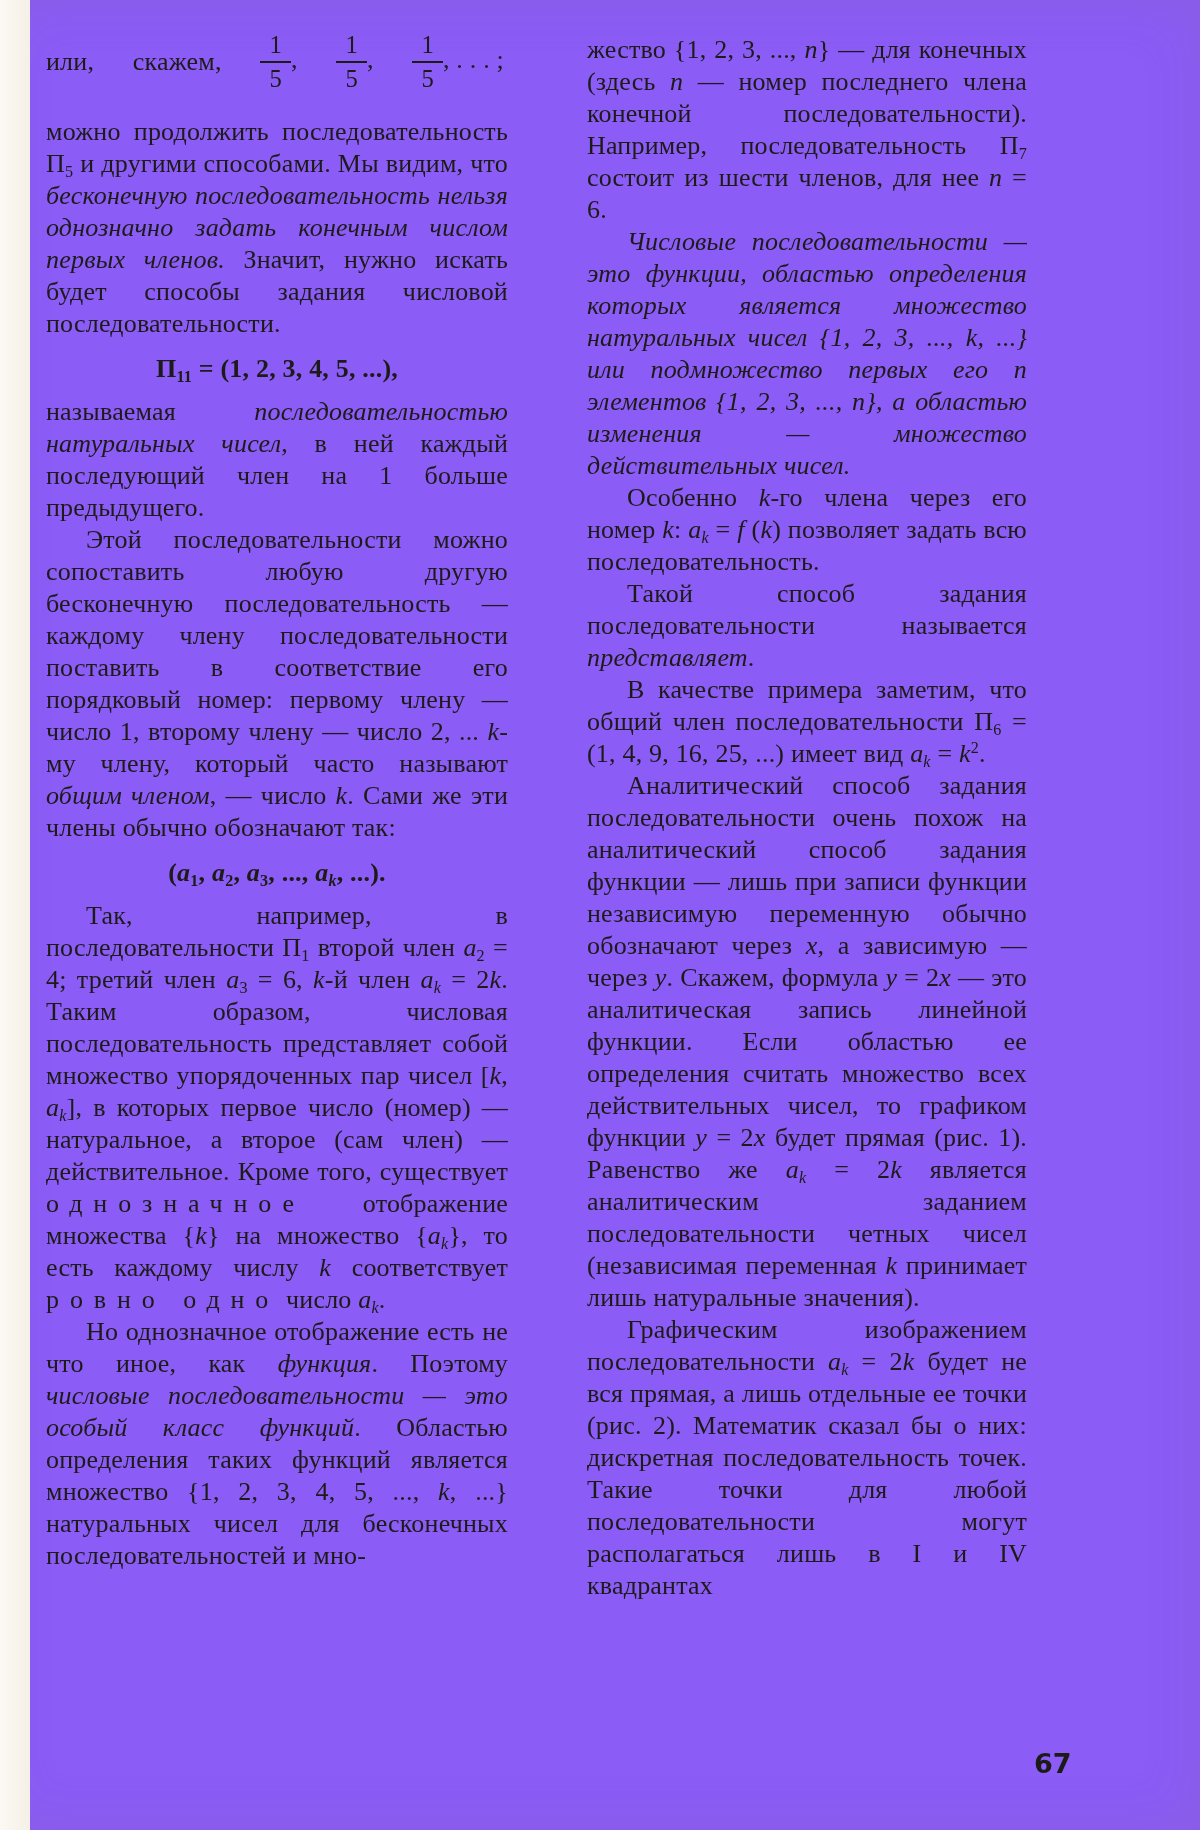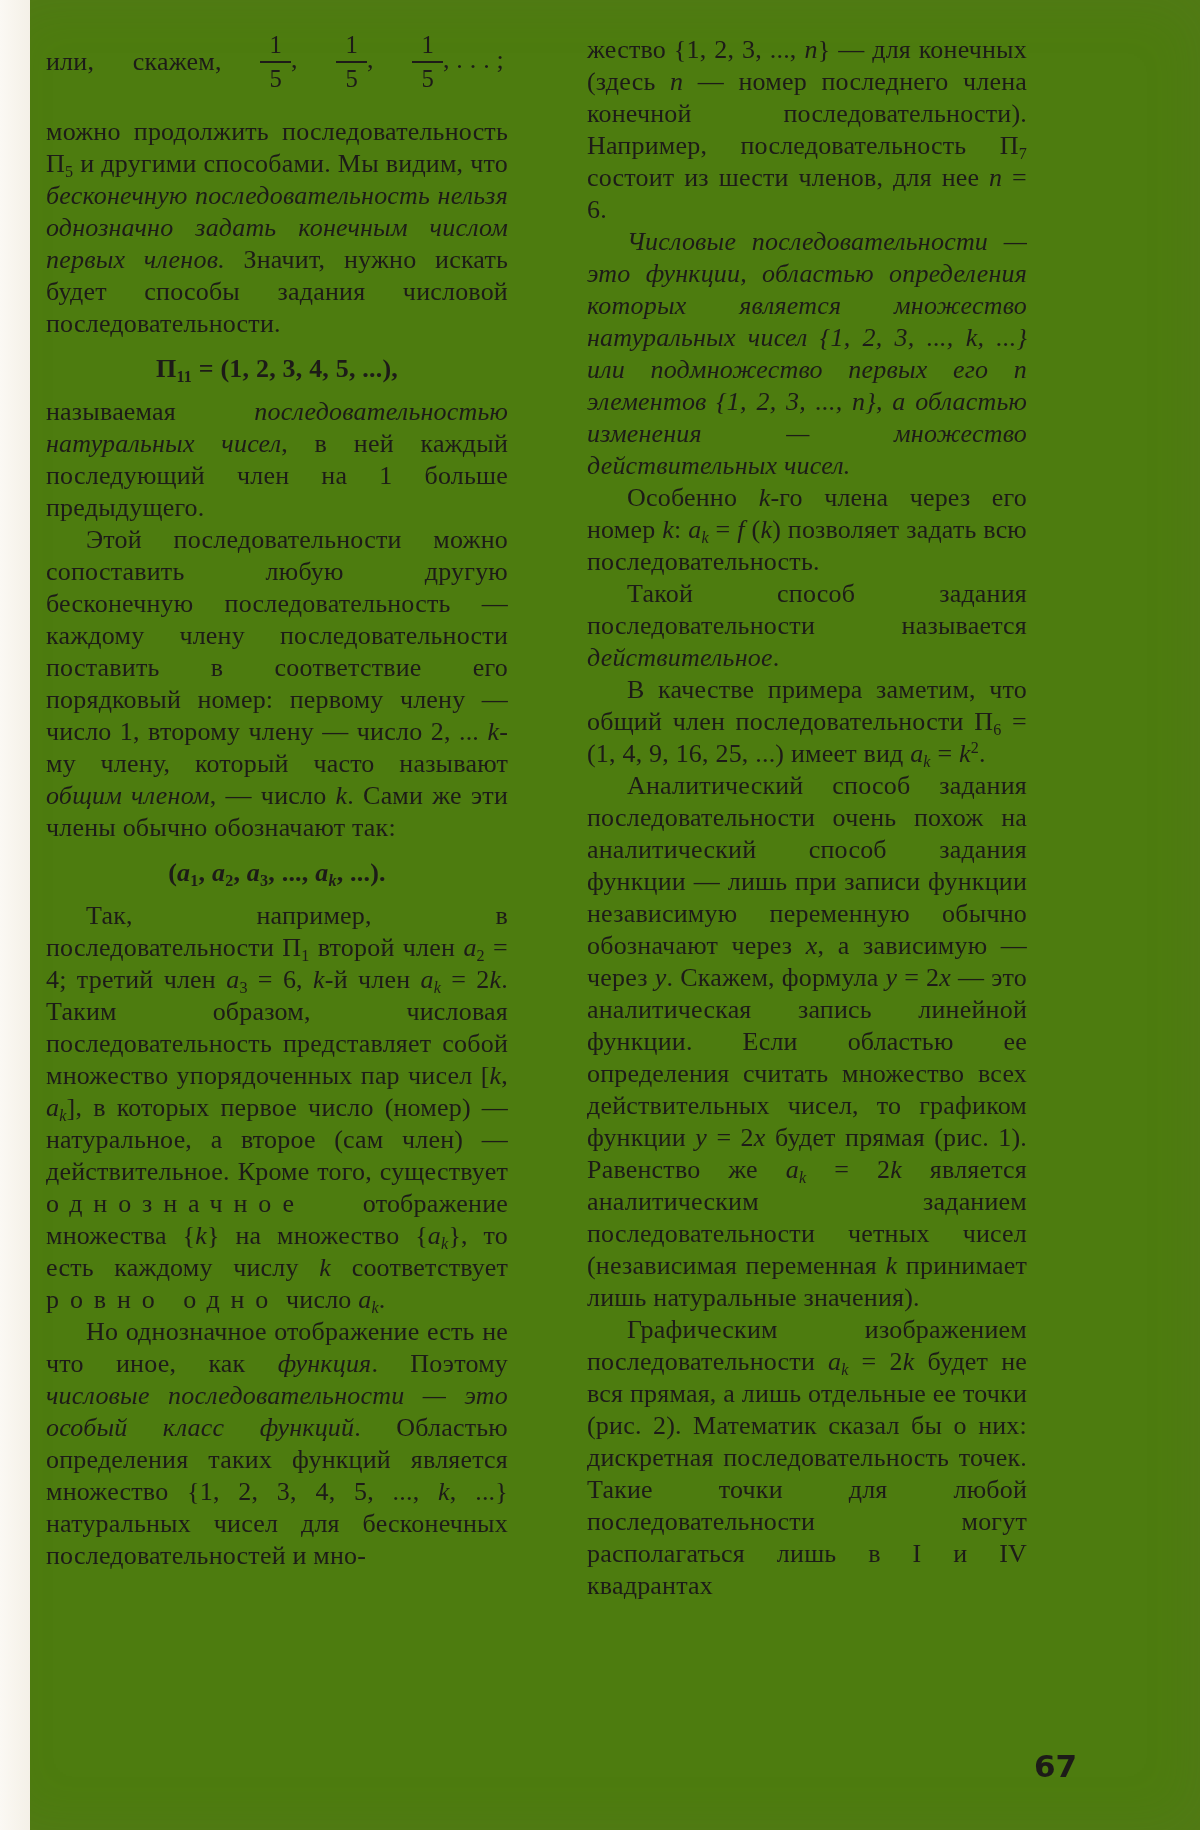--- a/index.html
+++ b/index.html
@@ -4,21 +4,21 @@
 <style>
   html,body{margin:0;padding:0;}
   body{
     width:1200px;height:1830px;
     background:#e9e5da;
     font-family:"Liberation Serif","DejaVu Serif",serif;
     color:#1d1b18;
   }
   .page{
     position:relative;width:1200px;height:1830px;overflow:hidden;
-    background:#4d7c0f;
+    background:#8b5cf6;
     box-shadow:inset 0 0 60px rgba(120,110,90,0.12);
   }
   .page::before{
     content:"";position:absolute;left:0;top:0;width:30px;height:100%;
     background:linear-gradient(90deg,#fbf9f4,#f4f0e7);
   }
   .col{
     position:absolute;
     font-size:26px;line-height:32px;
     text-align:justify;
@@ -40,21 +40,21 @@
   }
   .frac .num{display:block;border-bottom:2px solid #1d1b18;padding:0 9px 3px;}
   .frac .den{display:block;padding-top:3px;}
   .fracrow{
     display:flex;justify-content:space-between;align-items:center;
     height:76px;margin:0 0 16px;padding:0 4px 0 0;
   }
   .pageno{
     position:absolute;left:1034px;top:1748px;
     font-family:"DejaVu Sans","Liberation Sans",sans-serif;
-    font-weight:700;font-size:31px;
+    font-weight:700;font-size:27px;
   }
 </style>
 </head>
 <body>
 
 <div class="page">
   <div class="col col-left" id="col-left">
       <div class="fracrow">
         <span>или,</span>
         <span>скажем,</span>
@@ -67,19 +67,19 @@
       <p><span>называемая </span><em>последовательностью натуральных чисел</em><span>, в ней каждый последующий член на 1 больше предыдущего.</span></p>
       <p class="ind"><span>Этой последовательности можно сопоставить любую другую бесконечную последовательность — каждому члену последовательности поставить в соответствие его порядковый номер: первому члену — число 1, второму члену — число 2, ... </span><em>k</em><span>-му члену, который часто называют </span><em>общим членом</em><span>, — число </span><em>k</em><span>. Сами же эти члены обычно обозначают так:</span></p>
       <div class="formula"><span>(</span><em>a</em><sub>1</sub><span>, </span><em>a</em><sub>2</sub><span>, </span><em>a</em><sub>3</sub><span>, ..., </span><em>a</em><sub class="it">k</sub><span>, ...).</span></div>
       <p class="ind"><span>Так, например, в последовательности П</span><sub>1</sub><span> второй член </span><em>a</em><sub>2</sub><span> = 4; третий член </span><em>a</em><sub>3</sub><span> = 6, </span><em>k</em><span>-й член </span><em>a</em><sub class="it">k</sub><span> = 2</span><em>k</em><span>. Таким образом, числовая последовательность представляет собой множество упорядоченных пар чисел [</span><em>k</em><span>, </span><em>a</em><sub class="it">k</sub><span>], в которых первое число (номер) — натуральное, а второе (сам член) — действительное. Кроме того, существует </span><span class="sp">однозначное</span><span> отображение множества {</span><em>k</em><span>} на множество {</span><em>a</em><sub class="it">k</sub><span>}, то есть каждому числу </span><em>k</em><span> соответствует </span><span class="sp">ровно одно</span><span> число </span><em>a</em><sub class="it">k</sub><span>.</span></p>
       <p class="ind"><span>Но однозначное отображение есть не что иное, как </span><em>функция</em><span>. Поэтому </span><em>числовые последовательности — это особый класс функций</em><span>. Областью определения таких функций является множество {1, 2, 3, 4, 5, ..., </span><em>k</em><span>, ...} натуральных чисел для бесконечных последовательностей и мно-</span></p>
     </div>
   <div class="col col-right" id="col-right">
       <p><span>жество {1, 2, 3, ..., </span><em>n</em><span>} — для конечных (здесь </span><em>n</em><span> — номер последнего члена конечной последовательности). Например, последовательность П</span><sub>7</sub><span> состоит из шести членов, для нее </span><em>n</em><span> = 6.</span></p>
       <p class="ind"><em>Числовые последовательности — это функции, областью определения которых является множество натуральных чисел {1, 2, 3, ..., k, ...} или подмножество первых его n элементов {1, 2, 3, ..., n}, а областью изменения — множество действительных чисел.</em></p>
       <p class="ind"><span>Особенно </span><em>k</em><span>-го члена через его номер </span><em>k</em><span>: </span><em>a</em><sub class="it">k</sub><span> = </span><em>f</em><span> (</span><em>k</em><span>) позволяет задать всю последовательность.</span></p>
-      <p class="ind"><span>Такой способ задания последовательности называется </span><em>действительное</em><span>.</span></p>
+      <p class="ind"><span>Такой способ задания последовательности называется </span><em>представляет</em><span>.</span></p>
       <p class="ind"><span>В качестве примера заметим, что общий член последовательности П</span><sub>6</sub><span> = (1, 4, 9, 16, 25, ...) имеет вид </span><em>a</em><sub class="it">k</sub><span> = </span><em>k</em><sup>2</sup><span>.</span></p>
       <p class="ind"><span>Аналитический способ задания последовательности очень похож на аналитический способ задания функции — лишь при записи функции независимую переменную обычно обозначают через </span><em>x</em><span>, а зависимую — через </span><em>y</em><span>. Скажем, формула </span><em>y</em><span> = 2</span><em>x</em><span> — это аналитическая запись линейной функции. Если областью ее определения считать множество всех действительных чисел, то графиком функции </span><em>y</em><span> = 2</span><em>x</em><span> будет прямая (рис. 1). Равенство же </span><em>a</em><sub class="it">k</sub><span> = 2</span><em>k</em><span> является аналитическим заданием последовательности четных чисел (независимая переменная </span><em>k</em><span> принимает лишь натуральные значения).</span></p>
       <p class="ind"><span>Графическим изображением последовательности </span><em>a</em><sub class="it">k</sub><span> = 2</span><em>k</em><span> будет не вся прямая, а лишь отдельные ее точки (рис. 2). Математик сказал бы о них: дискретная последовательность точек. Такие точки для любой последовательности могут располагаться лишь в I и IV квадрантах</span></p>
     </div>
   <div class="pageno">67</div>
 </div>
 
 </body></html>

